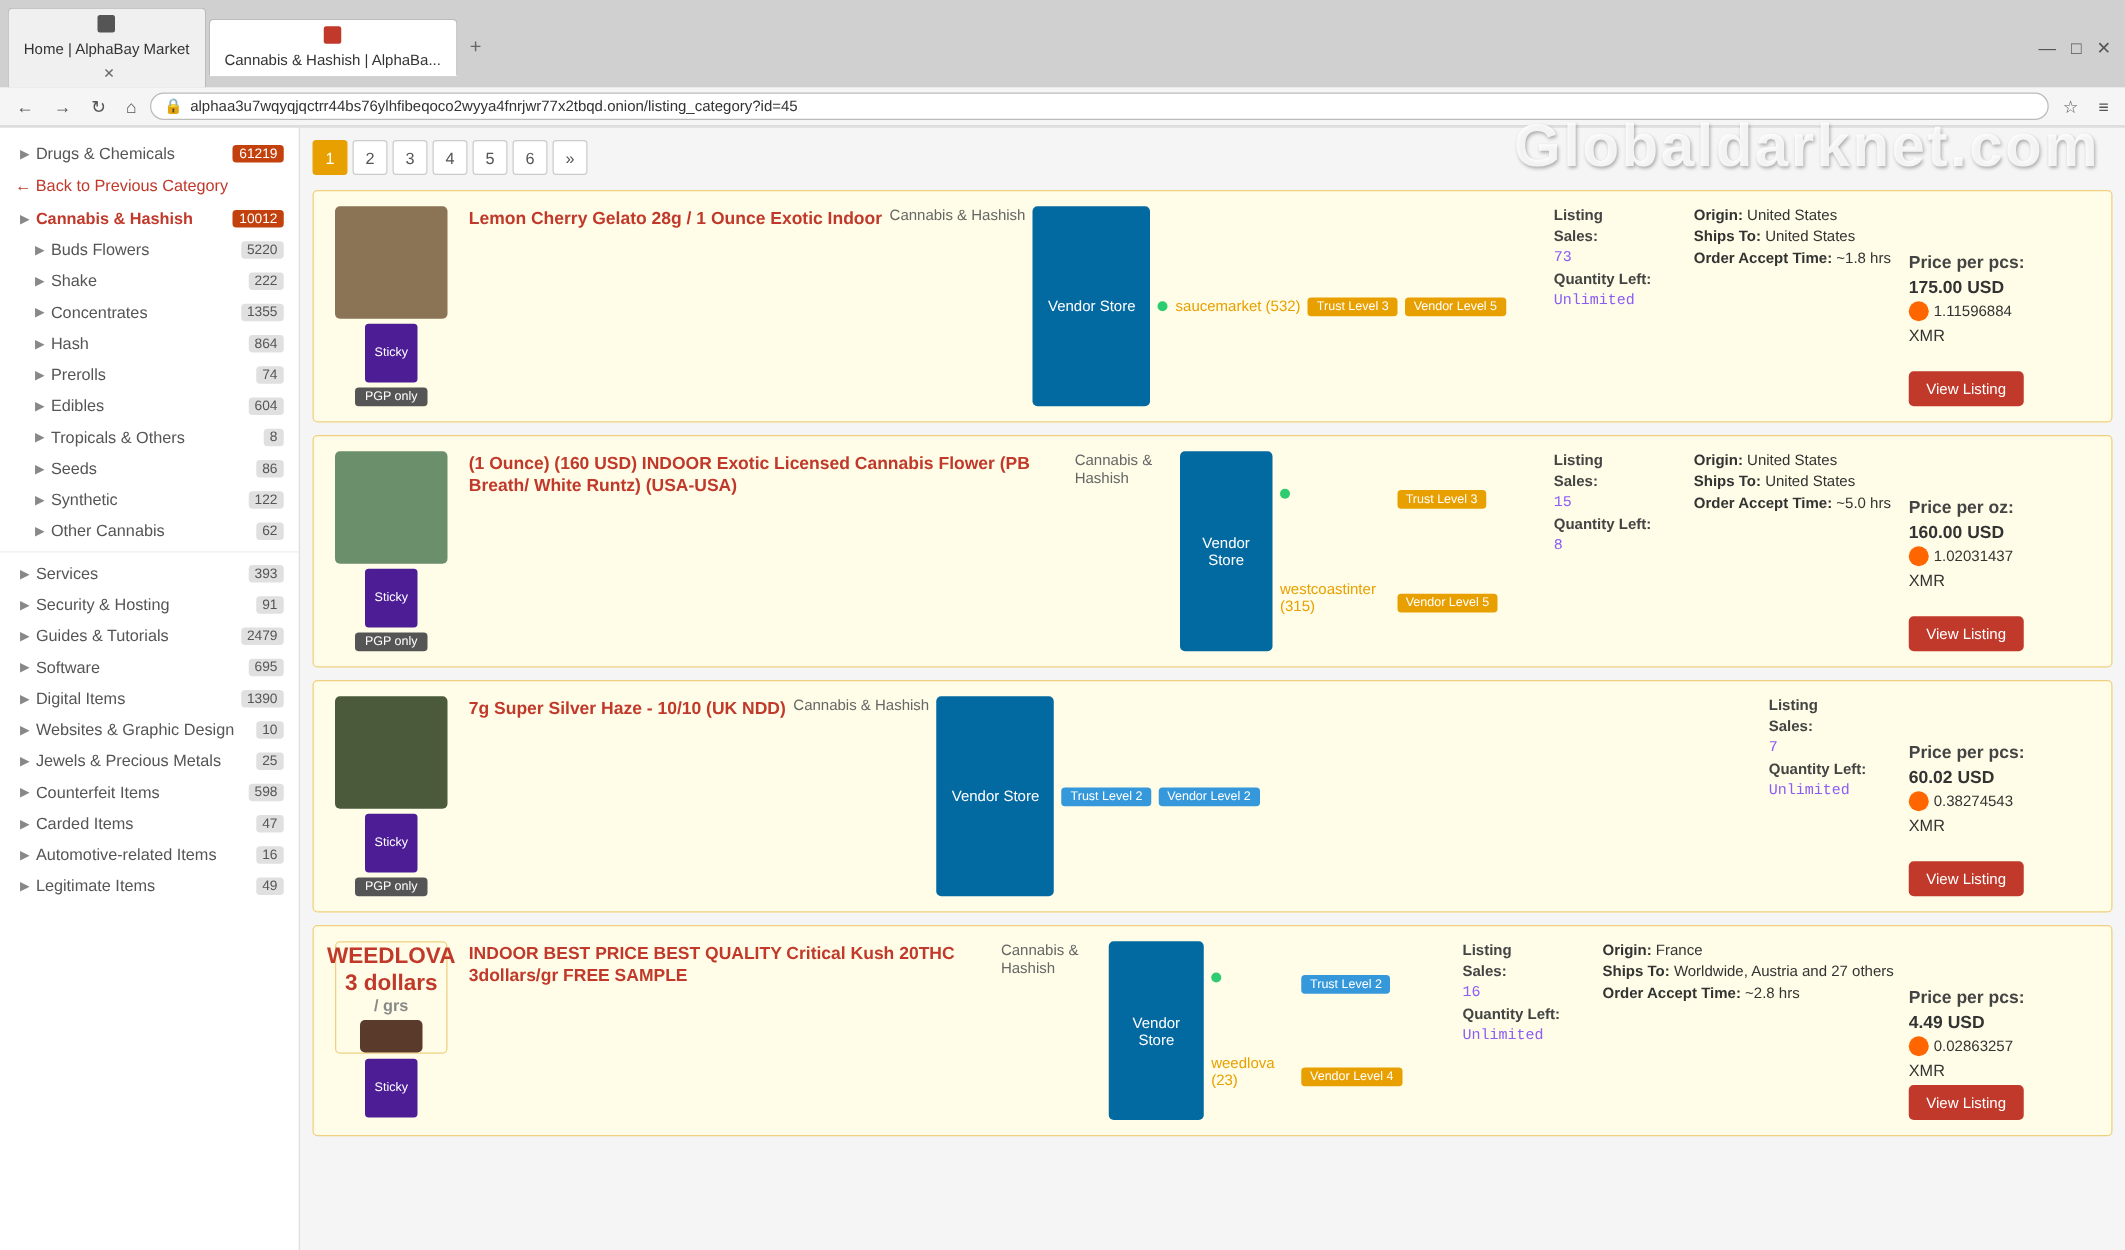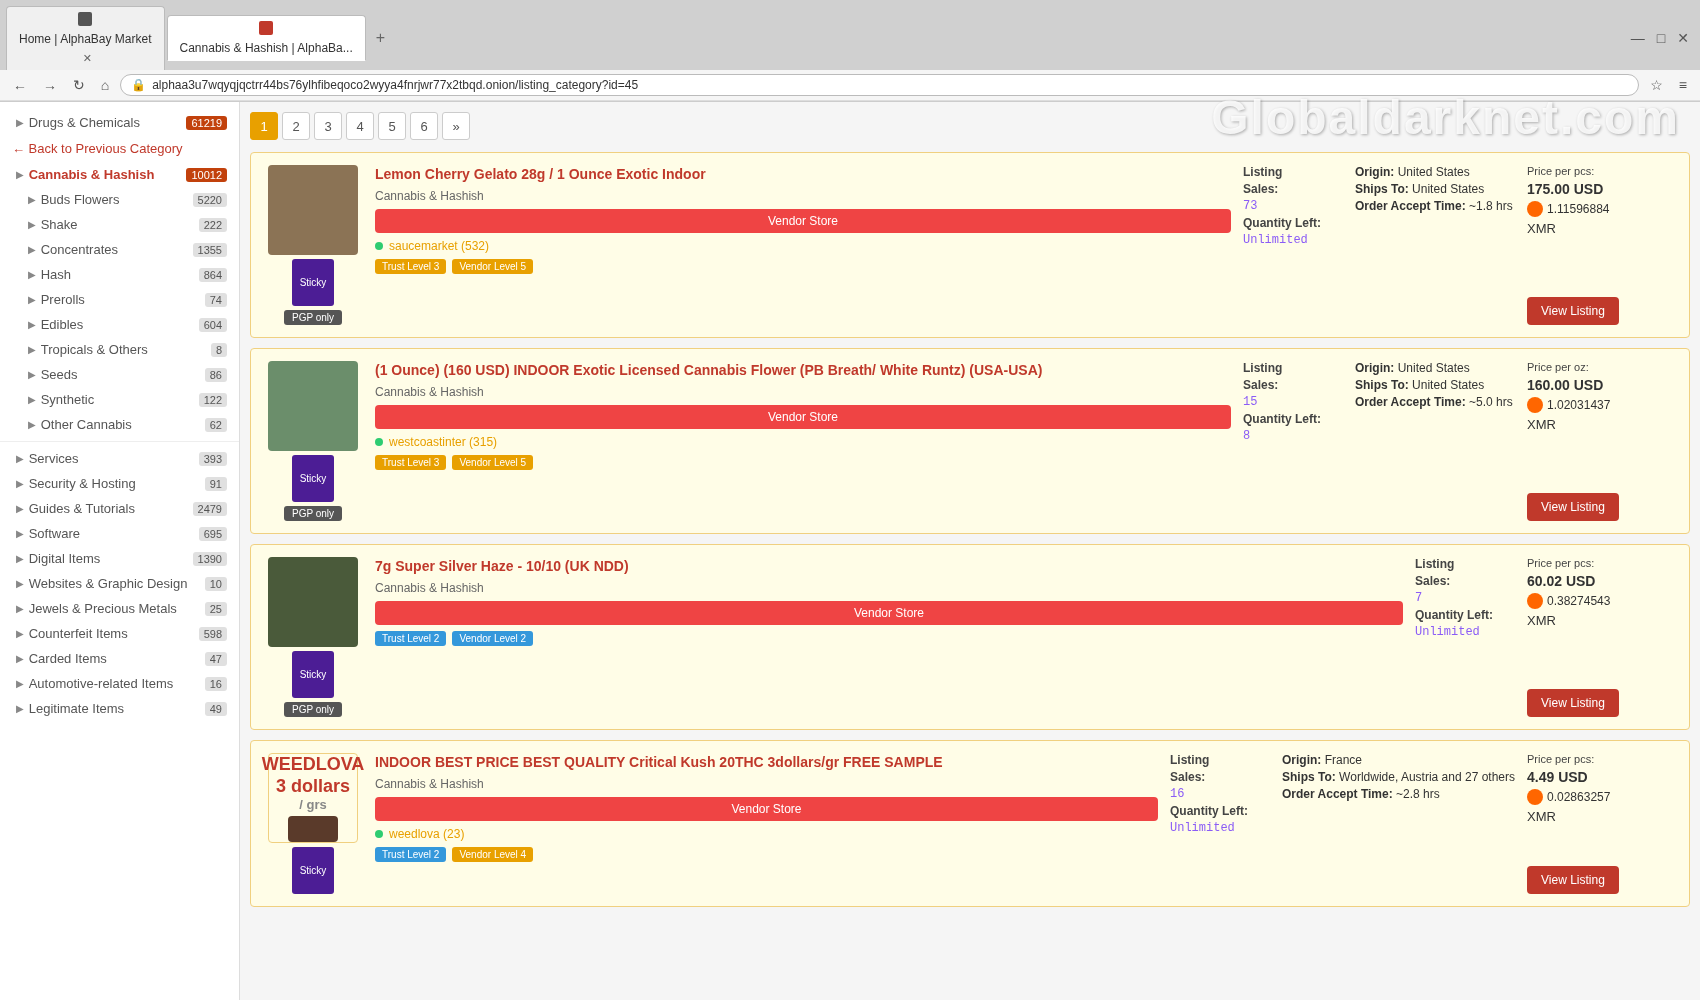--- a/index.html
+++ b/index.html
@@ -43,37 +43,37 @@
     .pagination { display: flex; gap: 4px; margin-bottom: 12px; align-items: center; }
     .page-btn { width: 28px; height: 28px; display: flex; align-items: center; justify-content: center; border: 1px solid #ccc; background: #fff; cursor: pointer; font-size: 13px; border-radius: 3px; color: #555; }
     .page-btn.active { background: #e8a000; color: #fff; border-color: #e8a000; }
 
     
     .listing-card { background: #fffde7; border: 1px solid #f0d080; border-radius: 4px; margin-bottom: 10px; padding: 12px; display: flex; gap: 12px; }
     .listing-thumb { width: 100px; min-width: 100px; display: flex; flex-direction: column; align-items: center; gap: 4px; }
     .listing-thumb .thumb-img { width: 90px; height: 90px; background: #ddd; border-radius: 4px; display: flex; align-items: center; justify-content: center; font-size: 11px; color: #888; overflow: hidden; }
     .sticky-badge { background: #4c1d95; color: #fff; font-size: 10px; padding: 18px 8px; border-radius: 3px; text-align: center; }
     .pgp-badge { background: #555; color: #fff; font-size: 10px; padding: 2px 8px; border-radius: 3px; text-align: center; }
-    .listing-info { flex: 1; display: flex; flex-direction: column; gap: 6px; }
+    .listing-info { flex: 1; display: flex; flex-direction: row; gap: 6px; }
     .listing-title { font-weight: bold; color: #c0392b; font-size: 14px; line-height: 1.3; cursor: pointer; }
     .listing-cat { color: #666; font-size: 12px; }
     .vendor-row { display: flex; align-items: center; gap: 6px; flex-wrap: wrap; }
     .online-dot { width: 8px; height: 8px; border-radius: 50%; background: #2ecc71; display: inline-block; }
     .vendor-name { color: #e8a000; font-size: 12px; cursor: pointer; }
     .trust-badge { background: #e8a000; color: #fff; font-size: 10px; padding: 2px 7px; border-radius: 3px; }
     .vendor-badge { background: #e8a000; color: #fff; font-size: 10px; padding: 2px 7px; border-radius: 3px; }
     .trust-badge.level2 { background: #3498db; }
     .vendor-badge.level2 { background: #3498db; }
-    .vendor-store-btn { background: #ef4444; color: #fff; border: none; padding: 5px 12px; border-radius: 4px; cursor: pointer; font-size: 12px; }
+    .vendor-store-btn { background: #0369a1; color: #fff; border: none; padding: 5px 12px; border-radius: 4px; cursor: pointer; font-size: 12px; }
     .listing-stats { display: flex; flex-direction: column; gap: 3px; font-size: 12px; min-width: 100px; }
     .listing-stats .stat-label { font-weight: bold; color: #444; }
     .listing-stats .stat-val { color: #8b5cf6; font-family: Liberation Mono, monospace; }
     .listing-meta { display: flex; flex-direction: column; gap: 3px; font-size: 12px; min-width: 160px; }
     .listing-price { display: flex; flex-direction: column; gap: 4px; min-width: 150px; align-items: flex-start; }
-    .price-label { font-weight: normal; color: #444; font-size: 11px; }
+    .price-label { font-weight: bold; color: #444; font-size: 14px; margin-top: 36px; }
     .price-usd { color: #333; font-size: 14px; font-weight: bold; }
     .price-xmr { display: flex; align-items: center; gap: 4px; font-size: 12px; color: #333; }
     .xmr-icon { width: 16px; height: 16px; background: #f60; border-radius: 50%; display: inline-block; flex-shrink: 0; }
     .view-btn { background: #c0392b; color: #fff; border: none; padding: 7px 14px; border-radius: 4px; cursor: pointer; font-size: 12px; margin-top: auto; }
     .listing-body { display: flex; gap: 12px; flex: 1; }
     .listing-promo { font-weight: bold; color: #c0392b; font-size: 18px; line-height: 1.2; }
     .listing-promo-sub { font-size: 13px; font-weight: bold; color: #888; }
   </style>
 </head>
 <body>

